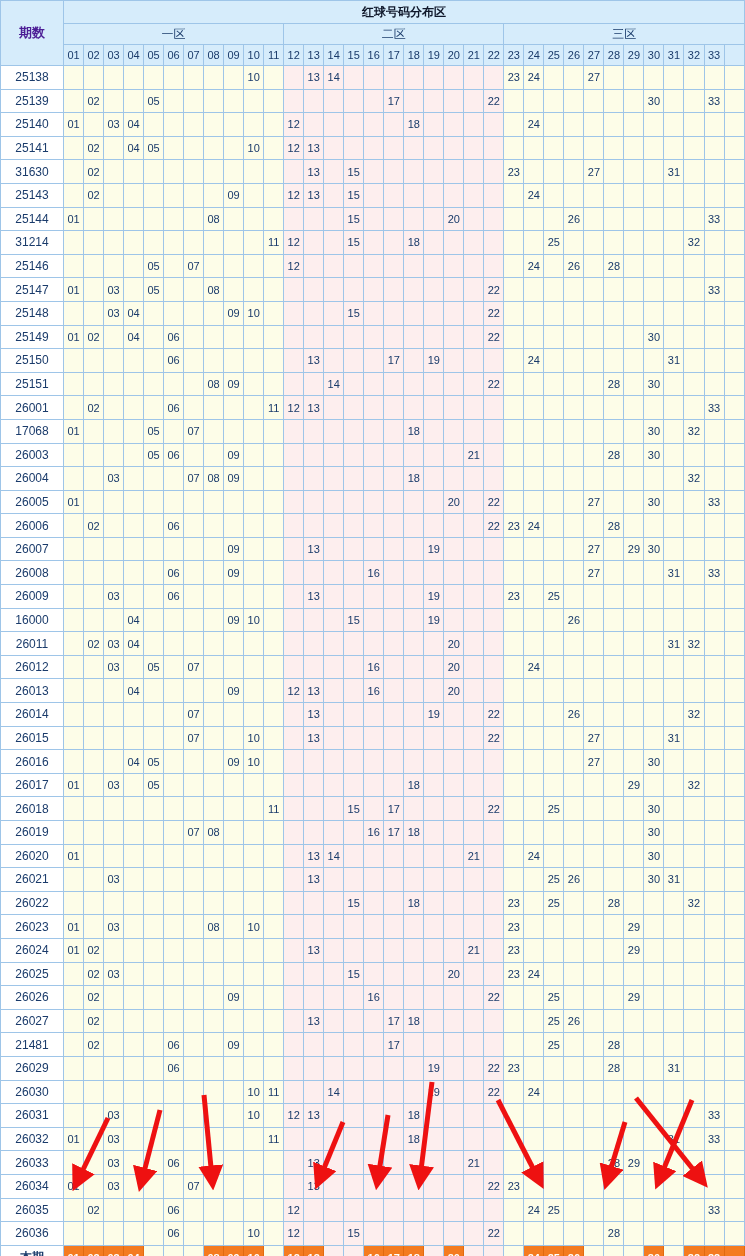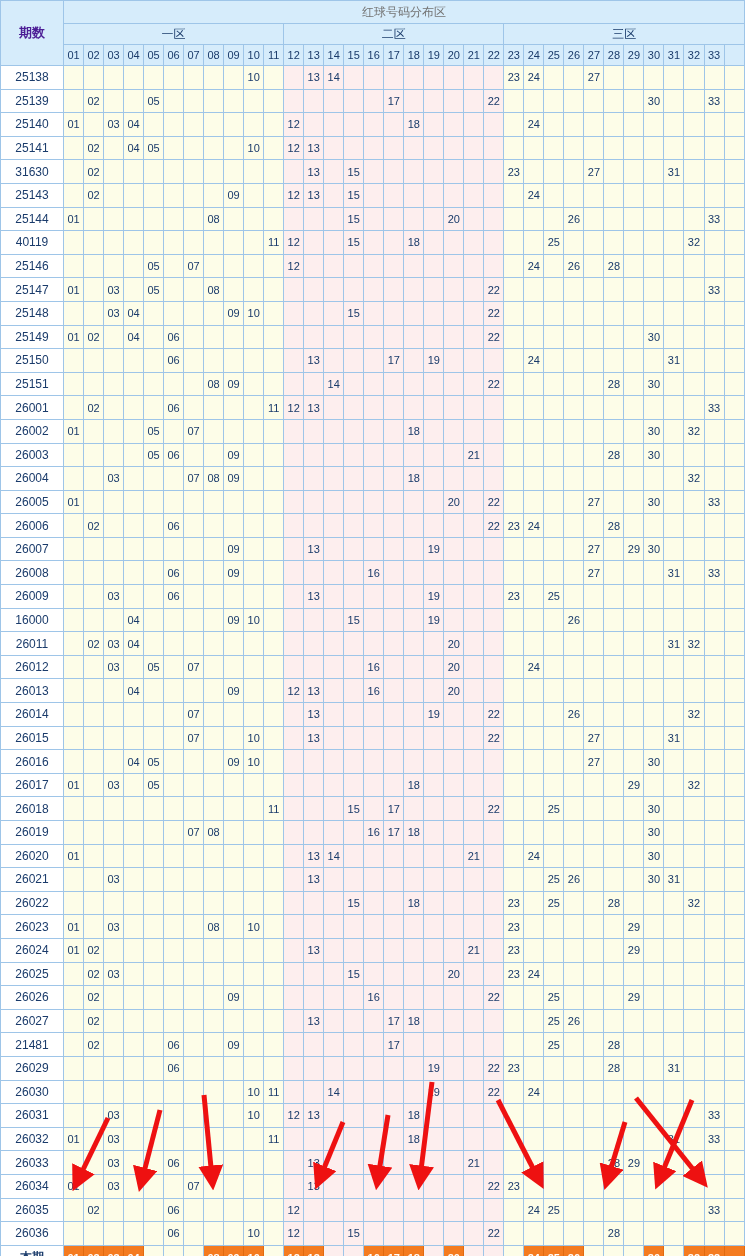--- a/index.html
+++ b/index.html
@@ -1,20 +1,20 @@
 <!DOCTYPE html>
 <html><head>
 <meta charset="utf-8">
 <style>
   html,body{margin:0;padding:0;background:#ffffff;}
   body{font-family:"Liberation Sans","DejaVu Sans",sans-serif;}
   #wrap{width:745px;height:1256px;position:relative;overflow:hidden;}
   table{border-collapse:collapse;table-layout:fixed;width:745px;}
   td,th{border:1px solid #9ec5e8;font-size:11px;text-align:center;vertical-align:middle;color:#1a3b6b;padding:0;}
-  .title-row th{background:#d6ecfb;color:#737373;font-weight:normal;height:22px;font-size:12px;border-color:#9ec5e8;}
+  .title-row th{background:#d6ecfb;color:#0f172a;font-weight:bold;height:22px;font-size:12px;border-color:#9ec5e8;}
   .zone-row th{background:#d6ecfb;color:#1a3b6b;font-weight:normal;height:20px;font-size:12px;}
   .num-row th{background:#d6ecfb;color:#1a3b6b;font-weight:normal;height:20px;font-size:11px;}
   th.periodhdr{background:#d6ecfb;color:#4c1d95;font-weight:bold;font-size:13px;width:62px;}
   td.period{background:#ffffff;color:#1a3b6b;font-size:12px;height:22.6px;margin-left:16px;}
   td.z1{background:#fdfde8;}
   td.z2{background:#fdeeee;}
   td.z3{background:#fdfde8;}
   td.hit{color:#1a3b6b;}
   .cur-row td.period{background:#ffffff;font-weight:bold;color:#1a3b6b;font-size:12px;}
   .cur-row td{height:24px;}
@@ -327,21 +327,21 @@
           <td class="z3"></td>
           <td class="z3"></td>
           <td class="z3"></td>
           <td class="z3"></td>
           <td class="z3"></td>
           <td class="z3"></td>
           <td class="z3 hit">33</td>
           <td class="z3"></td>
         </tr>
         <tr class="data">
-          <td class="period">40119</td>
+          <td class="period">31214</td>
           <td class="z1"></td>
           <td class="z1"></td>
           <td class="z1"></td>
           <td class="z1"></td>
           <td class="z1"></td>
           <td class="z1"></td>
           <td class="z1"></td>
           <td class="z1"></td>
           <td class="z1"></td>
           <td class="z1"></td>
@@ -623,21 +623,21 @@
           <td class="z3"></td>
           <td class="z3"></td>
           <td class="z3"></td>
           <td class="z3"></td>
           <td class="z3"></td>
           <td class="z3"></td>
           <td class="z3 hit">33</td>
           <td class="z3"></td>
         </tr>
         <tr class="data">
-          <td class="period">26002</td>
+          <td class="period">17068</td>
           <td class="z1 hit">01</td>
           <td class="z1"></td>
           <td class="z1"></td>
           <td class="z1"></td>
           <td class="z1 hit">05</td>
           <td class="z1"></td>
           <td class="z1 hit">07</td>
           <td class="z1"></td>
           <td class="z1"></td>
           <td class="z1"></td>

